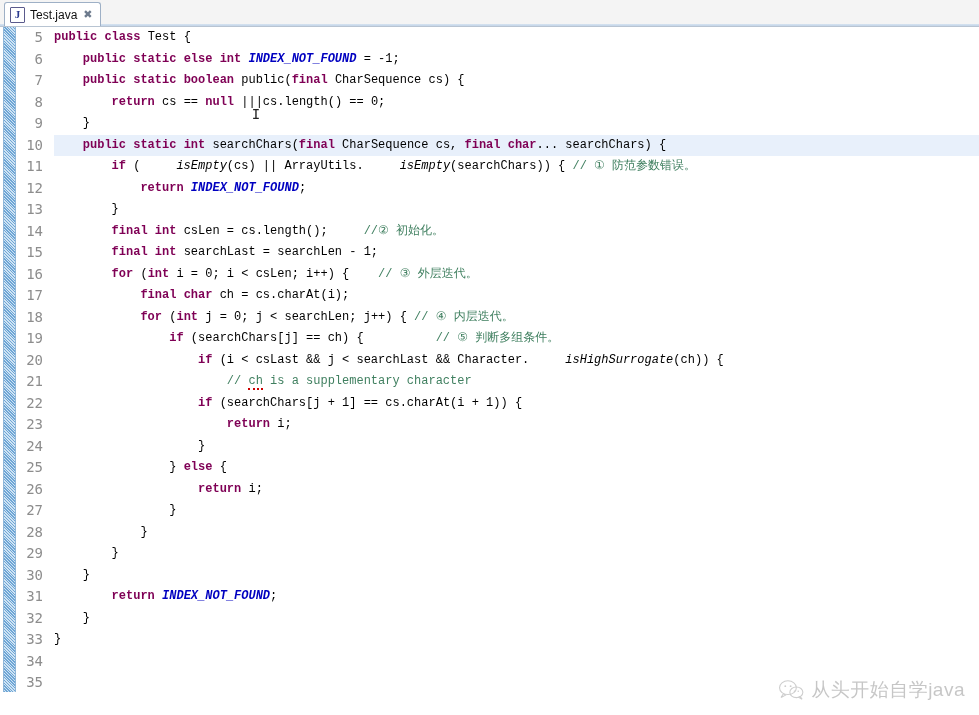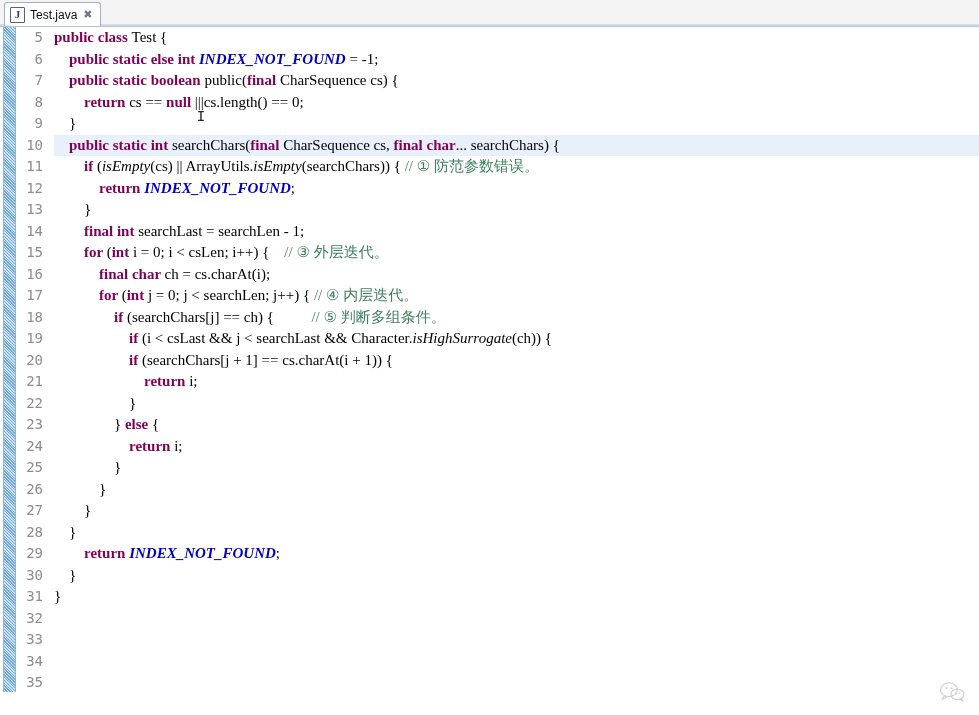--- a/index.html
+++ b/index.html
@@ -159,35 +159,35 @@
     flex: 1 1 auto;
     background: #ffffff;
     box-sizing: border-box;
     padding-left: 8px;
   }
   .code-row {
     position: relative;
     height: 21.5px;
     line-height: 21.5px;
     white-space: pre;
-    font-family: Liberation Serif, serif;
-    font-size: 15px;
+    font-family: Liberation Mono, monospace;
+    font-size: 12px;
     color: #000000;
     box-sizing: border-box;
   }
   .code-row.current {
     background: #e8f0fb;
   }
 
   
   .kw   { color: #7f0055; font-weight: bold; }
   .sfld { color: #0000c0; font-style: italic; font-weight: bold; }
   .fld  { color: #0000c0; }
   .cmt  { color: #3f7f5f; }
-  .mth  { color: #000000; font-style: italic; }
+  .mth  { color: #000000; font-style: italic; margin-left: 36px; }
   .plain{ color: #000000; }
   .spell {
     border-bottom: 2px dotted #cc0000;
     padding-bottom: 0px;
   }
   .ibeam {
     display: inline-block;
     width: 0;
     position: relative;
     color: #000;
@@ -286,26 +286,28 @@
     <div id="code-col">
         <div class="code-row"><span class="kw">public class </span><span class="plain">Test {</span></div>
         <div class="code-row"><span class="plain">    </span><span class="kw">public static else int </span><span class="sfld">INDEX_NOT_FOUND</span><span class="plain"> = -1;</span></div>
         <div class="code-row"><span class="plain">    </span><span class="kw">public static boolean </span><span class="plain">public(</span><span class="kw">final </span><span class="plain">CharSequence cs) {</span></div>
         <div class="code-row"><span class="plain">        </span><span class="kw">return </span><span class="plain">cs == </span><span class="kw">null</span><span class="plain"> ||</span><span class="ibeam"></span><span class="plain">|cs.length() == 0;</span></div>
         <div class="code-row"><span class="plain">    }</span></div>
         <div class="code-row current"><span class="plain">    </span><span class="kw">public static int </span><span class="plain">searchChars(</span><span class="kw">final </span><span class="plain">CharSequence cs, </span><span class="kw">final char</span><span class="plain">... searchChars) {</span></div>
         <div class="code-row"><span class="plain">        </span><span class="kw">if </span><span class="plain">(</span><span class="mth">isEmpty</span><span class="plain">(cs) || ArrayUtils.</span><span class="mth">isEmpty</span><span class="plain">(searchChars)) { </span><span class="cmt">// ① 防范参数错误。</span></div>
         <div class="code-row"><span class="plain">            </span><span class="kw">return </span><span class="sfld">INDEX_NOT_FOUND</span><span class="plain">;</span></div>
         <div class="code-row"><span class="plain">        }</span></div>
+        <div class="code-row"><span class="plain">        </span><span class="kw">final int </span><span class="plain">csLen = cs.length();     </span><span class="cmt">//② 初始化。</span></div>
         <div class="code-row"><span class="plain">        </span><span class="kw">final int </span><span class="plain">searchLast = searchLen - 1;</span></div>
         <div class="code-row"><span class="plain">        </span><span class="kw">for </span><span class="plain">(</span><span class="kw">int </span><span class="plain">i = 0; i &lt; csLen; i++) {    </span><span class="cmt">// ③ 外层迭代。</span></div>
         <div class="code-row"><span class="plain">            </span><span class="kw">final char </span><span class="plain">ch = cs.charAt(i);</span></div>
         <div class="code-row"><span class="plain">            </span><span class="kw">for </span><span class="plain">(</span><span class="kw">int </span><span class="plain">j = 0; j &lt; searchLen; j++) { </span><span class="cmt">// ④ 内层迭代。</span></div>
         <div class="code-row"><span class="plain">                </span><span class="kw">if </span><span class="plain">(searchChars[j] == ch) {          </span><span class="cmt">// ⑤ 判断多组条件。</span></div>
         <div class="code-row"><span class="plain">                    </span><span class="kw">if </span><span class="plain">(i &lt; csLast &amp;&amp; j &lt; searchLast &amp;&amp; Character.</span><span class="mth">isHighSurrogate</span><span class="plain">(ch)) {</span></div>
+        <div class="code-row"><span class="plain">                        </span><span class="cmt">// </span><span class="cmt spell">ch</span><span class="cmt"> is a supplementary character</span></div>
         <div class="code-row"><span class="plain">                    </span><span class="kw">if </span><span class="plain">(searchChars[j + 1] == cs.charAt(i + 1)) {</span></div>
         <div class="code-row"><span class="plain">                        </span><span class="kw">return </span><span class="plain">i;</span></div>
         <div class="code-row"><span class="plain">                    }</span></div>
         <div class="code-row"><span class="plain">                } </span><span class="kw">else </span><span class="plain">{</span></div>
         <div class="code-row"><span class="plain">                    </span><span class="kw">return </span><span class="plain">i;</span></div>
         <div class="code-row"><span class="plain">                }</span></div>
         <div class="code-row"><span class="plain">            }</span></div>
         <div class="code-row"><span class="plain">        }</span></div>
         <div class="code-row"><span class="plain">    }</span></div>
         <div class="code-row"><span class="plain">        </span><span class="kw">return </span><span class="sfld">INDEX_NOT_FOUND</span><span class="plain">;</span></div>
@@ -319,16 +321,17 @@
     <svg id="wechat-icon" viewBox="0 0 34 28">
       <ellipse cx="13" cy="11" rx="11" ry="9" fill="none" stroke="#8a8a8a" stroke-width="1.4"></ellipse>
       <path d="M7 19 L4 24 L10 20.5 Z" fill="none" stroke="#8a8a8a" stroke-width="1.4"></path>
       <circle cx="9.5" cy="9" r="1.2" fill="#8a8a8a"></circle>
       <circle cx="16.5" cy="9" r="1.2" fill="#8a8a8a"></circle>
       <ellipse cx="24" cy="17" rx="8.5" ry="7" fill="none" stroke="#8a8a8a" stroke-width="1.4"></ellipse>
       <path d="M29 22.5 L31.5 26 L27 23.5 Z" fill="none" stroke="#8a8a8a" stroke-width="1.4"></path>
       <circle cx="21.5" cy="15.5" r="1" fill="#8a8a8a"></circle>
       <circle cx="26.5" cy="15.5" r="1" fill="#8a8a8a"></circle>
     </svg>
+    <span class="wm-text">从头开始自学java</span>
   </div>
 
   <div id="right-edge"></div>
 </div>
 
 </body></html>

